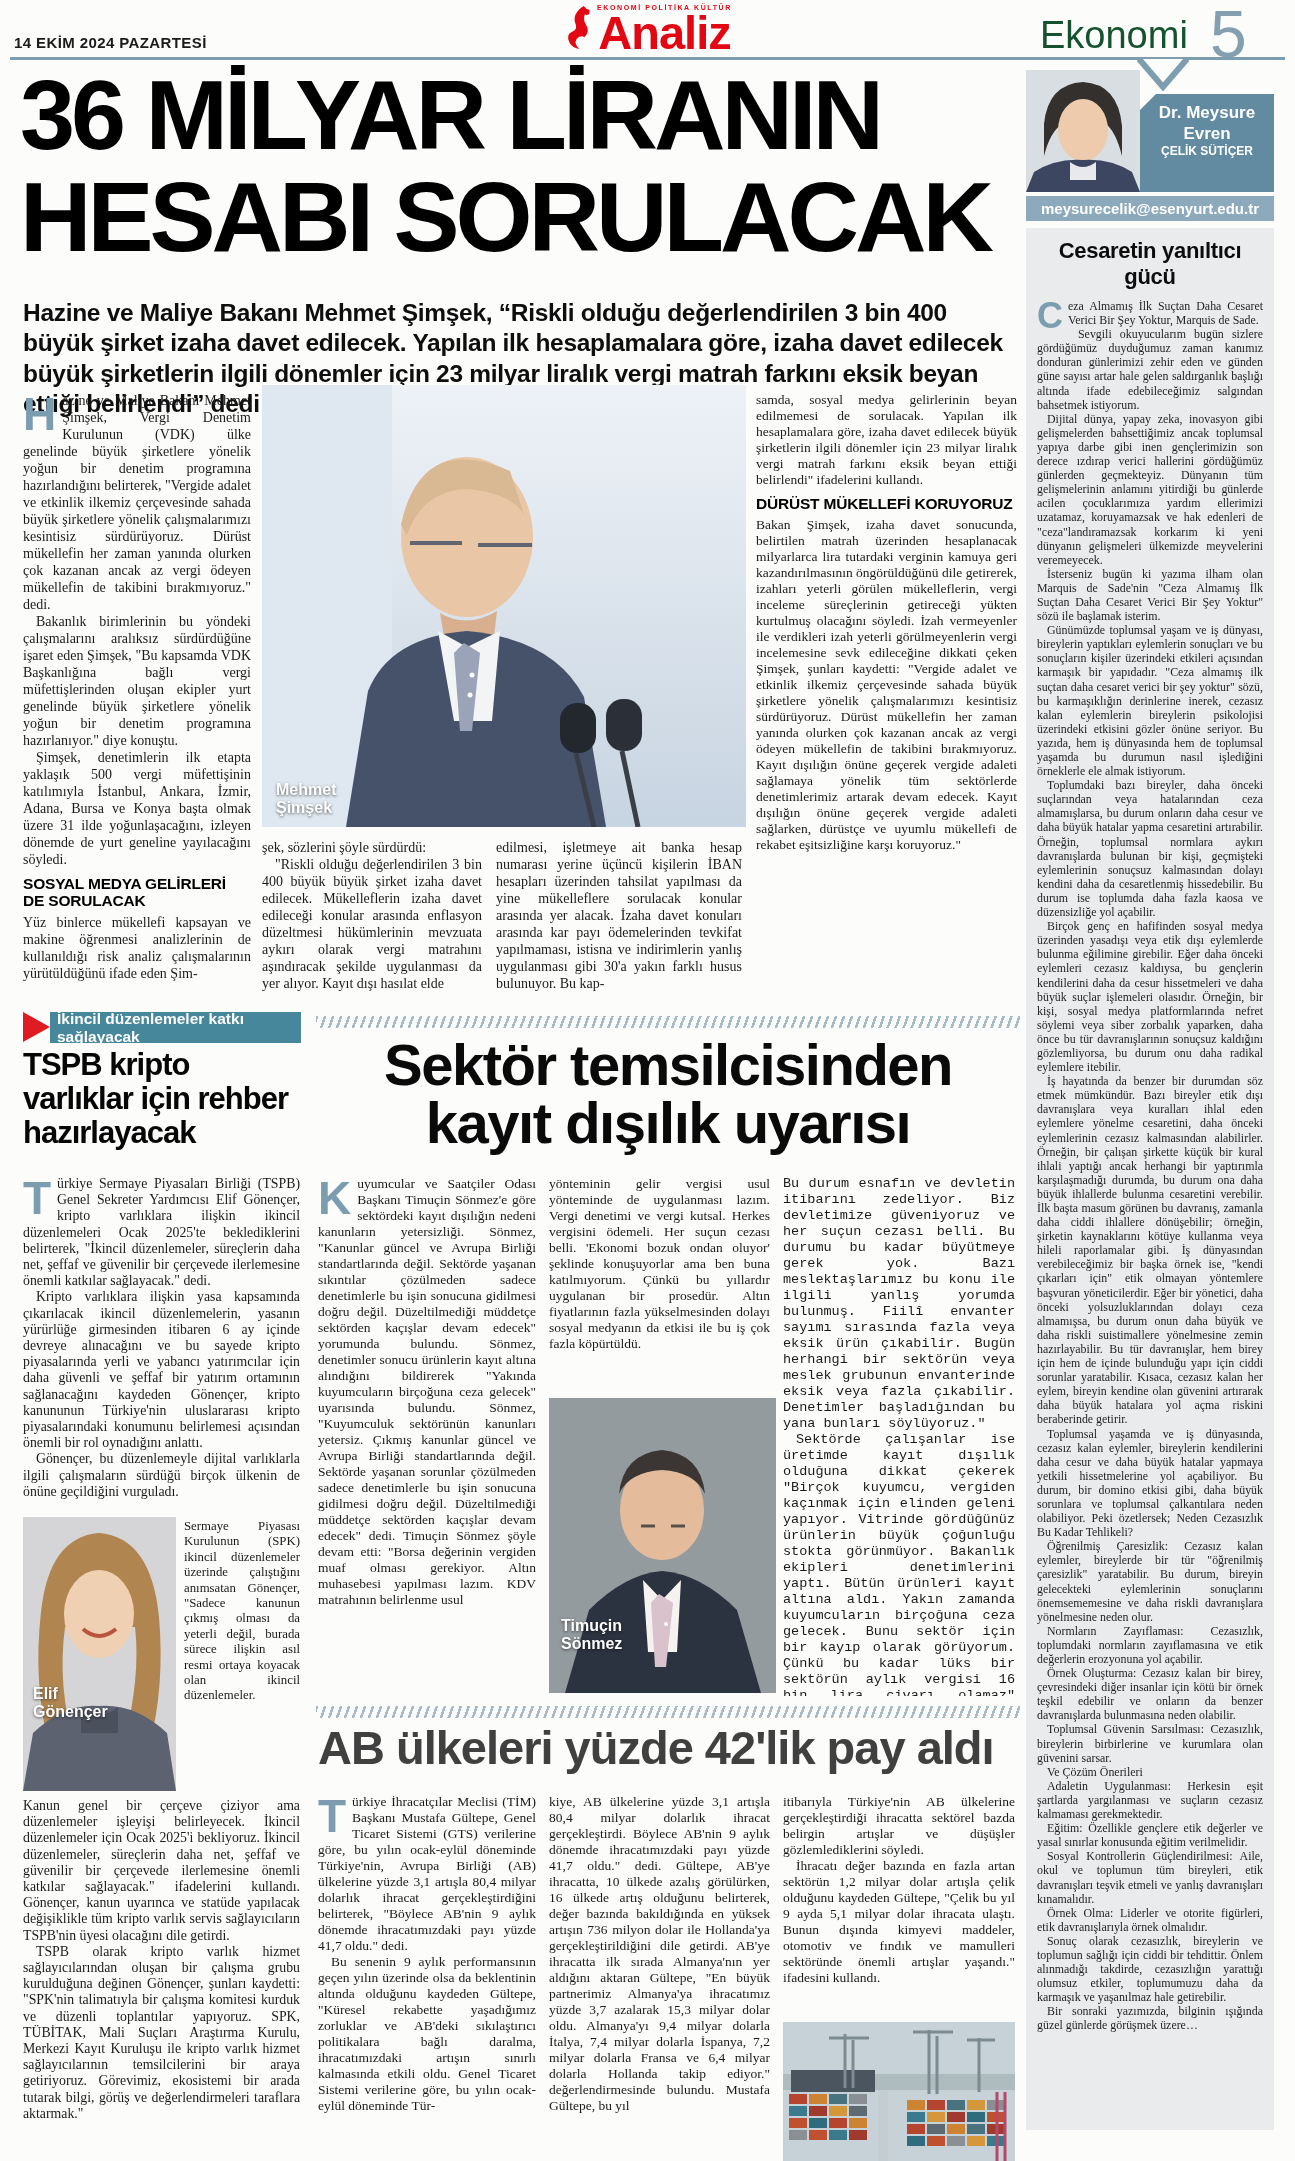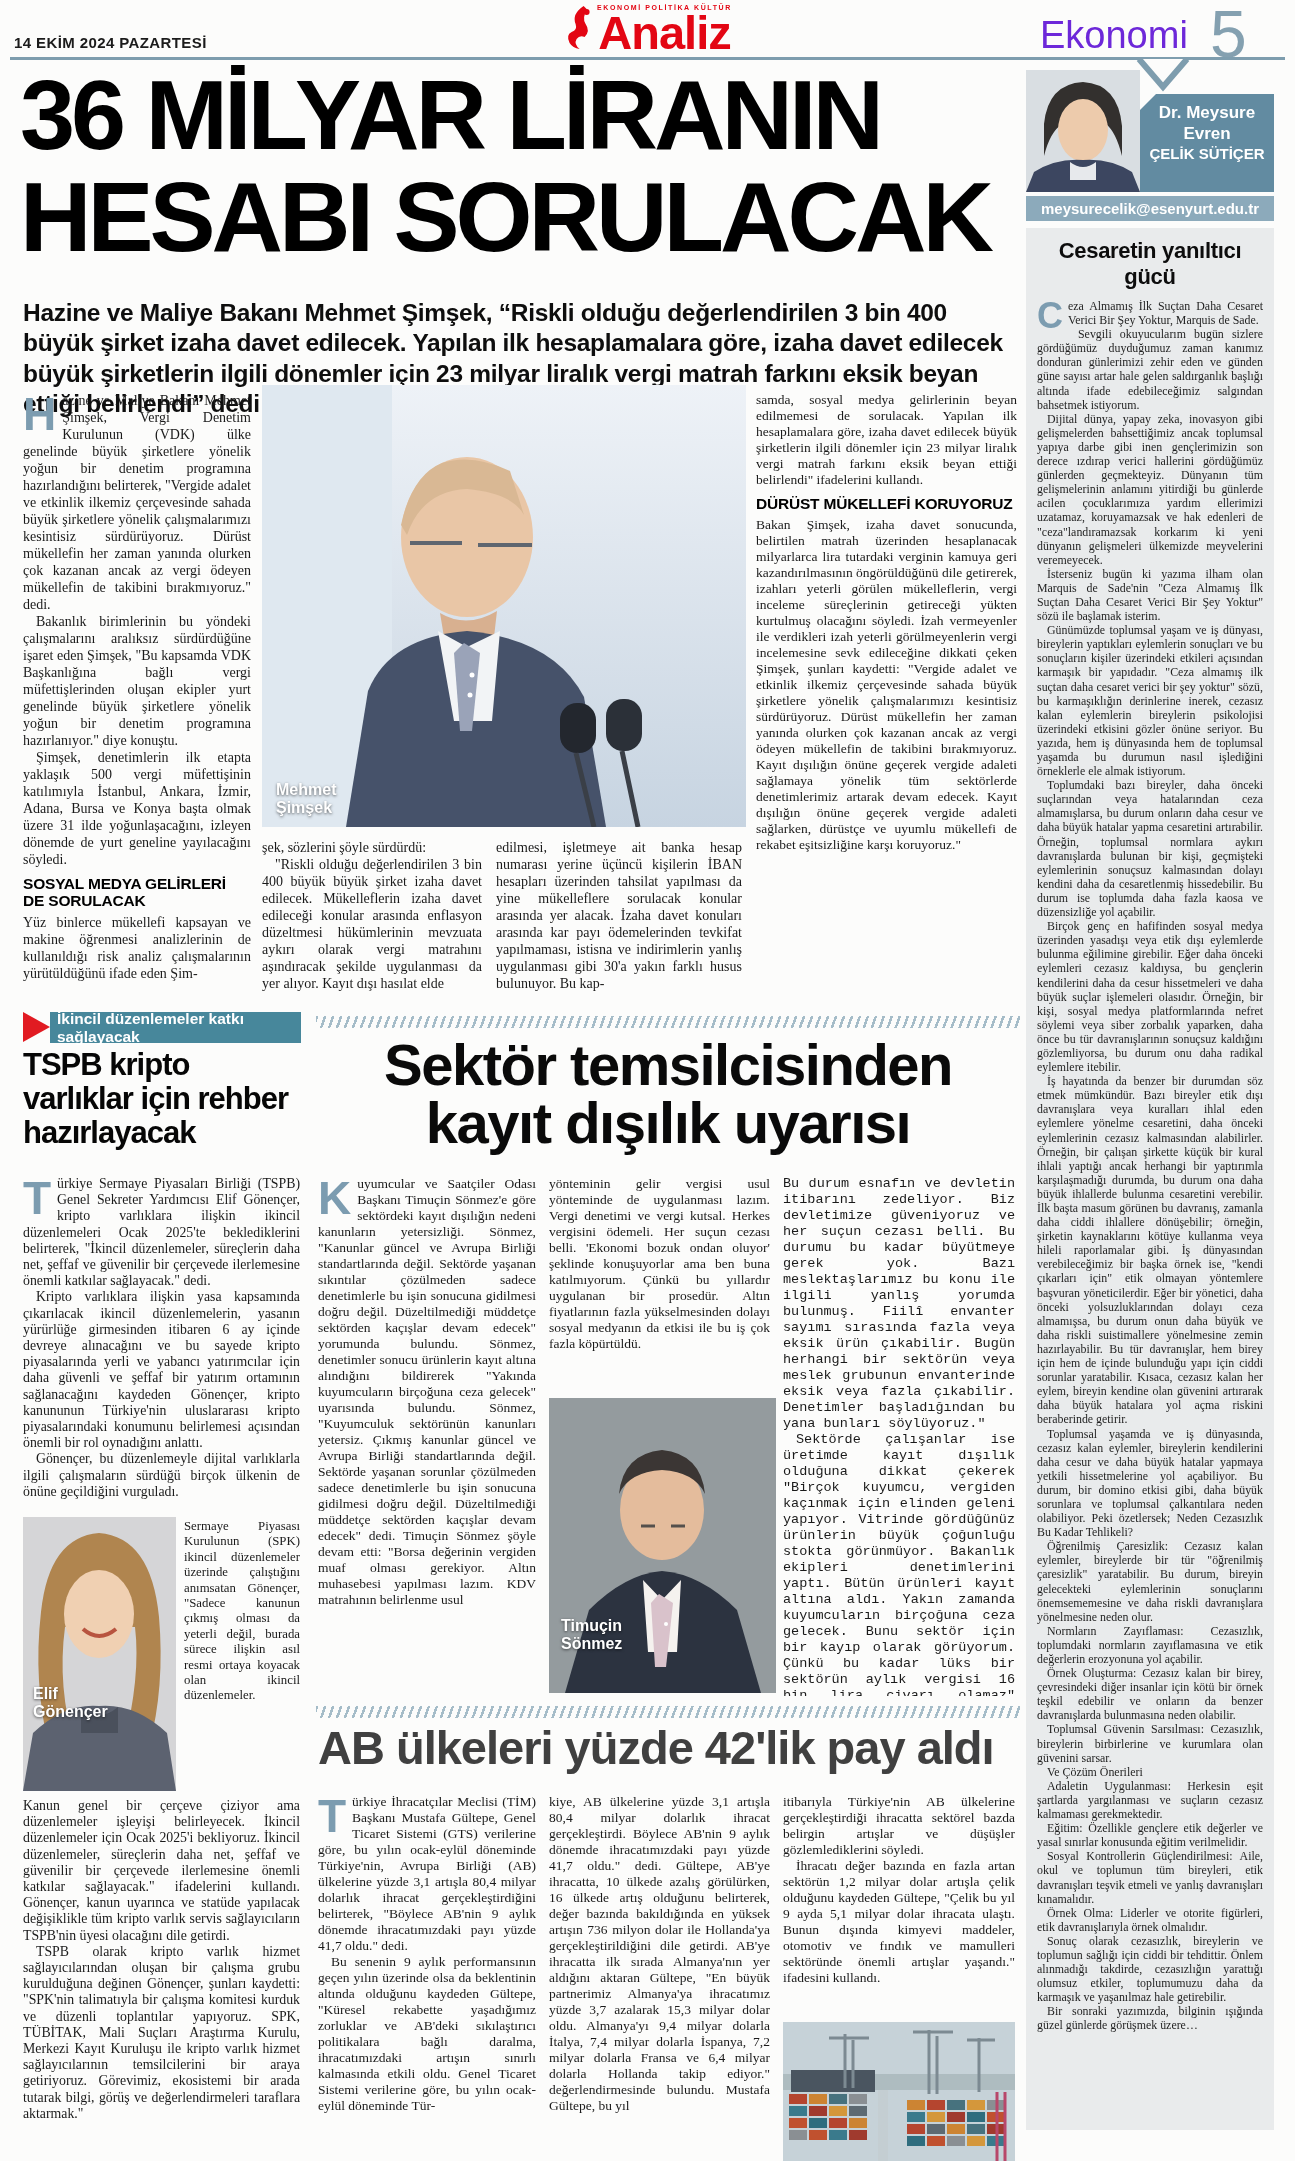--- a/index.html
+++ b/index.html
@@ -10,21 +10,21 @@
   
   .date{left:14px;top:34px;font-family:"Liberation Sans",sans-serif;font-weight:bold;
         font-size:15px;letter-spacing:.4px;color:#1b1b1b;}
   .masthead{left:50%;top:4px;transform:translateX(-50%);text-align:center;display:flex;align-items:flex-end;}
   .masthead-txt{display:flex;flex-direction:column;align-items:center;}
   .masthead-tag{font-family:"Liberation Sans",sans-serif;font-weight:bold;font-size:7px;
         letter-spacing:1.6px;color:#e30613;margin-bottom:0;}
   .masthead-name{font-family:"Liberation Sans",sans-serif;font-weight:900;font-size:47px;
         line-height:.92;color:#e30613;letter-spacing:-1px;}
   .section{left:1040px;top:14px;font-family:"Liberation Sans",sans-serif;font-size:38px;
-        color:#6d28d9;font-weight:400;}
+        color:#14532d;font-weight:400;}
   .pageno{left:1210px;top:-4px;font-family:"Liberation Sans",sans-serif;font-size:66px;
         color:#84a0b0;font-weight:400;}
   .rule{left:10px;top:57px;width:1275px;height:3px;background:#7e9dae;}
 
   
   .hl{left:20px;top:64px;width:1008px;font-family:"Liberation Sans",sans-serif;font-weight:900;
       font-size:99px;line-height:1.03;letter-spacing:-4px;color:#000;}
   .subhead{left:23px;top:298px;width:1000px;font-family:"Liberation Sans",sans-serif;font-weight:bold;
       font-size:24.5px;line-height:1.24;letter-spacing:-.3px;color:#0e0e0e;}
   .mcol{text-align:justify;font-size:14px;line-height:17px;overflow:hidden;}
@@ -76,21 +76,21 @@
   #acol2{left:549px;top:1794px;width:221px;height:367px;}
   #acol3{left:783px;top:1794px;width:232px;height:222px;}
 
   
   .col-photo{left:1026px;top:70px;width:114px;height:122px;}
   .name-box{left:1140px;top:94px;width:134px;height:98px;background:#628ba1;color:#fff;text-align:center;
       box-sizing:border-box;padding-top:9px;font-family:"Liberation Sans",sans-serif;font-weight:bold;}
   .name-box::before{content:"";position:absolute;left:0;top:0;width:0;height:0;
       border-top:16px solid #fcfcfb;border-right:16px solid transparent;}
   .name-l{font-size:17px;line-height:1.22;}
-  .name-l3{font-size:15px;line-height:1.3;}
+  .name-l3{font-size:12px;line-height:1.3;}
   .email{left:1026px;top:196px;width:248px;height:25px;background:#8caabb;color:#fff;text-align:center;
       font-family:"Liberation Sans",sans-serif;font-weight:bold;font-size:15px;line-height:25px;}
   .col-panel{left:1026px;top:228px;width:248px;height:1902px;background:#e9ebec;box-sizing:border-box;
       padding:8px 11px;overflow:hidden;}
   .col-title{font-family:"Liberation Sans",sans-serif;font-weight:bold;font-size:22px;text-align:center;
       margin:2px 0 9px;color:#0d0d0d;letter-spacing:-.3px;}
   .col-text{font-size:11.9px;line-height:14.1px;text-align:justify;color:#1f1f1f;}
   .col-text .bpara + .bpara{text-indent:10px;}
 </style>
 </head>

